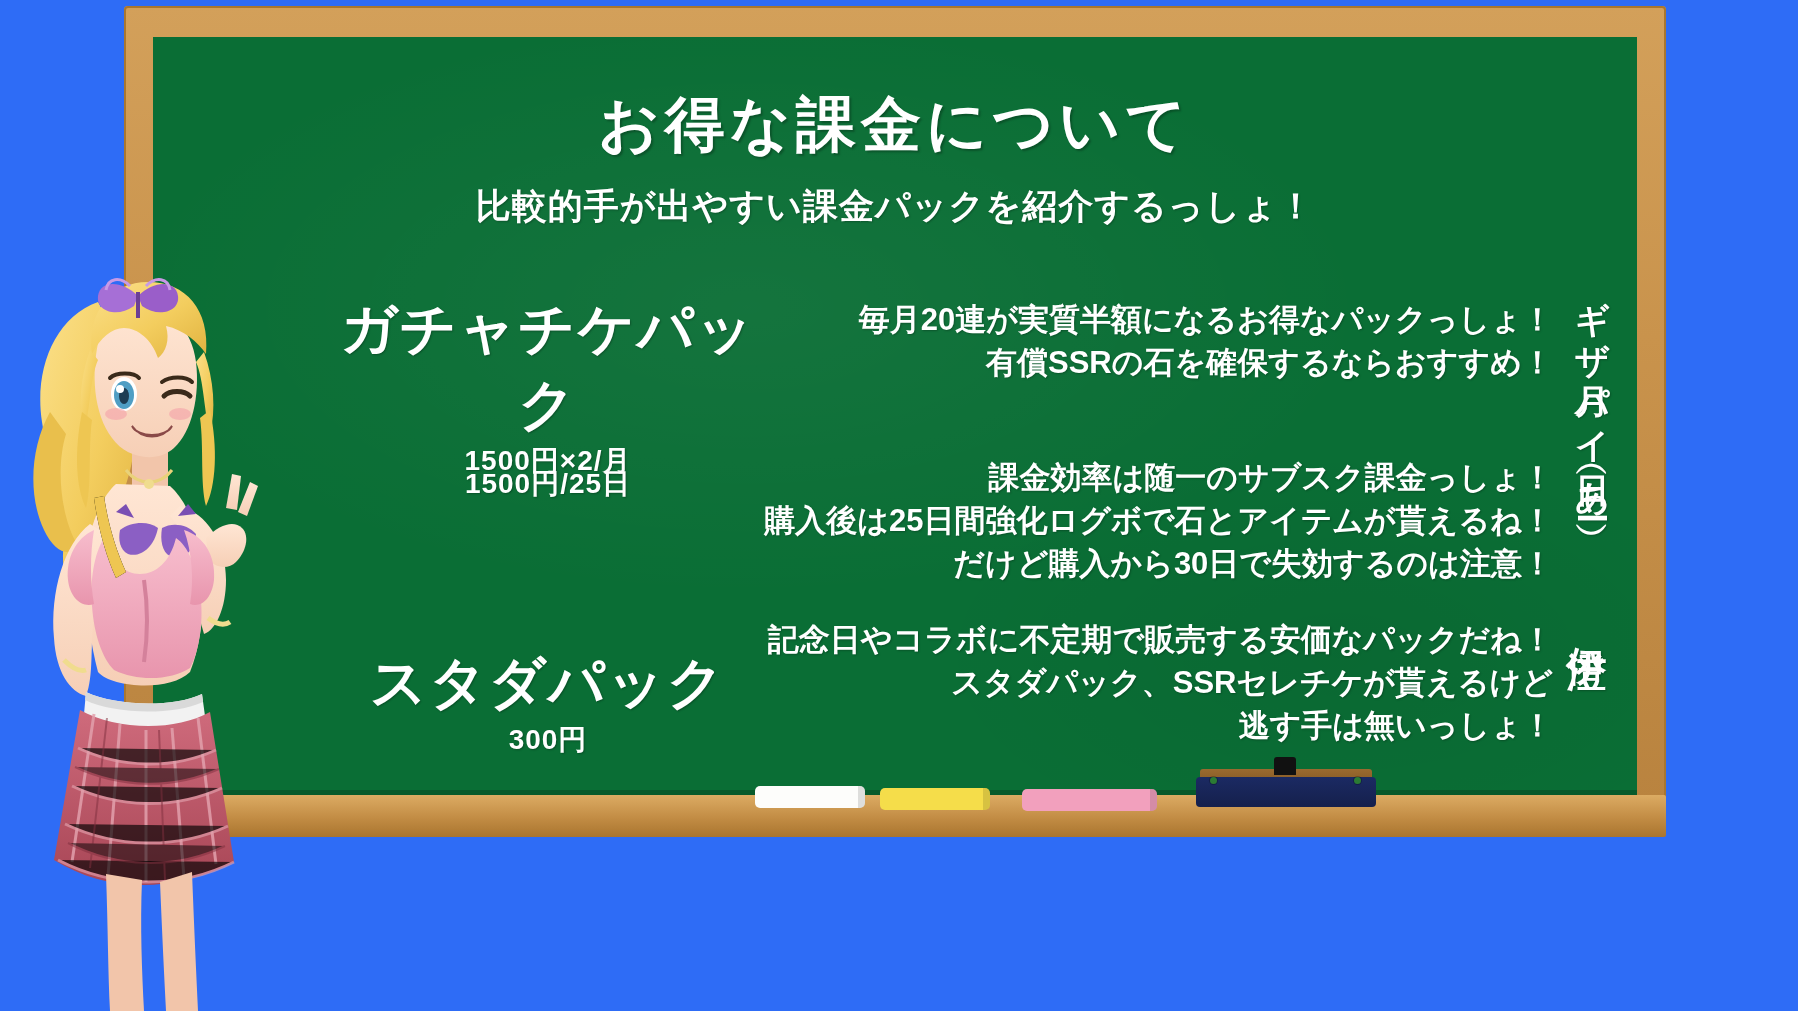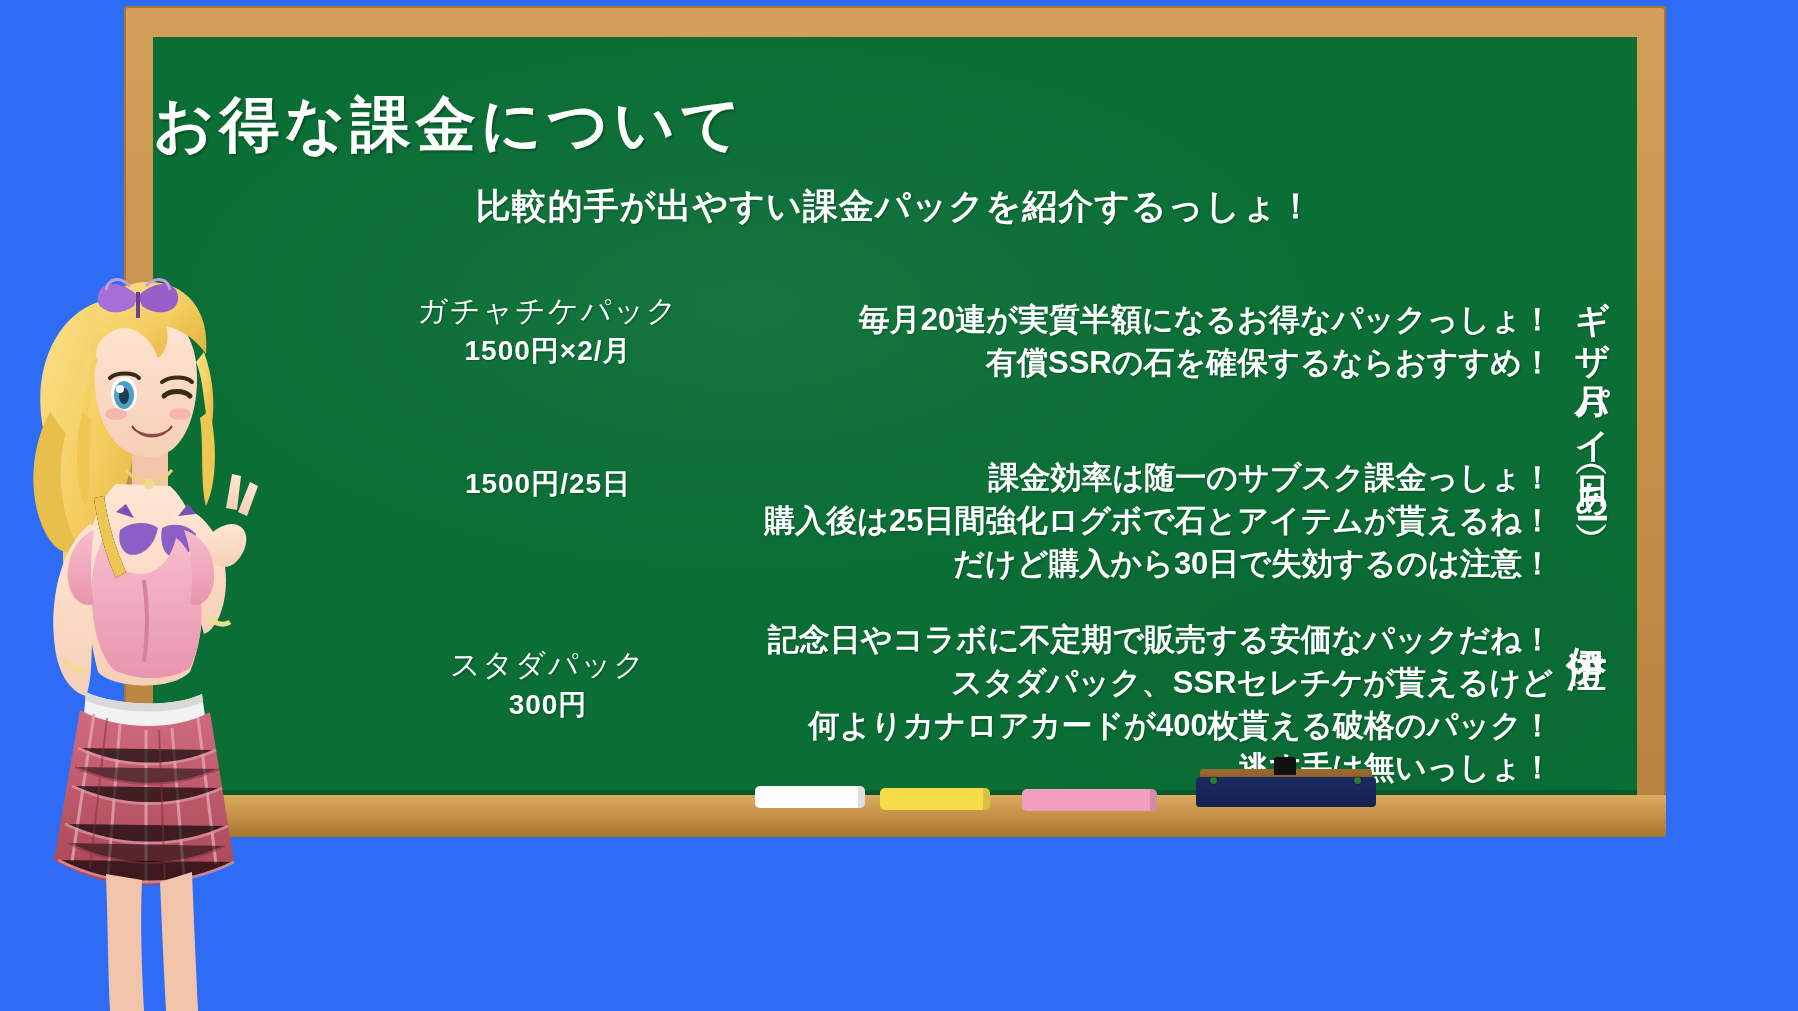--- a/index.html
+++ b/index.html
@@ -92,21 +92,21 @@
   }
   .eraser-dot{
     position:absolute; top:20px; width:7px; height:7px; border-radius:50%;
     background:#2b7b34; box-shadow:0 0 0 1px rgba(0,0,0,.25);
   }
 
   
   .board-title {
     position: absolute;
     left: 0; right: 0; top: 48px;
-    text-align: left;
+    text-align: center;
     color: #ffffff;
     font-size: 60px;
     font-weight: 700;
     letter-spacing: 5px;
     text-shadow: 2px 2px 2px rgba(0,0,0,0.25);
   }
   .board-subtitle {
     position: absolute;
     left: 0; right: 0; top: 146px;
     text-align: center;
@@ -124,22 +124,22 @@
 
   .pack-name-block {
     position: absolute;
     left: 180px;
     width: 430px;
     text-align: center;
     color: #ffffff;
     text-shadow: 1px 1px 2px rgba(0,0,0,0.28);
   }
   .pack-name {
-    font-size: 30px;
-    font-weight: 400;
+    font-size: 56px;
+    font-weight: 700;
     line-height: 1.35;
     letter-spacing: 2px;
   }
   .pack-price {
     font-size: 28px;
     font-weight: 700;
     line-height: 1.35;
     letter-spacing: 1px;
   }
 
@@ -241,21 +241,20 @@
     </div>
 
     <div class="pack-row r3">
       <div class="pack-name-block">
         <div class="pack-name">スタダパック</div>
         <div class="pack-price">300円</div>
       </div>
       <div class="pack-desc">
         <div>記念日やコラボに不定期で販売する安価なパックだね！</div>
         <div>スタダパック、SSRセレチケが貰えるけど</div>
-        <div>何よりカナロアカードが400枚貰える破格のパック！</div>
         <div>逃す手は無いっしょ！</div>
       </div>
     </div>
 
     <div class="vertical-note">ギザ月パイ日（あー）</div>
     <div class="vertical-sign">伊澄</div>
 
   </div>
 
   <div class="ledge-shadow"></div>

